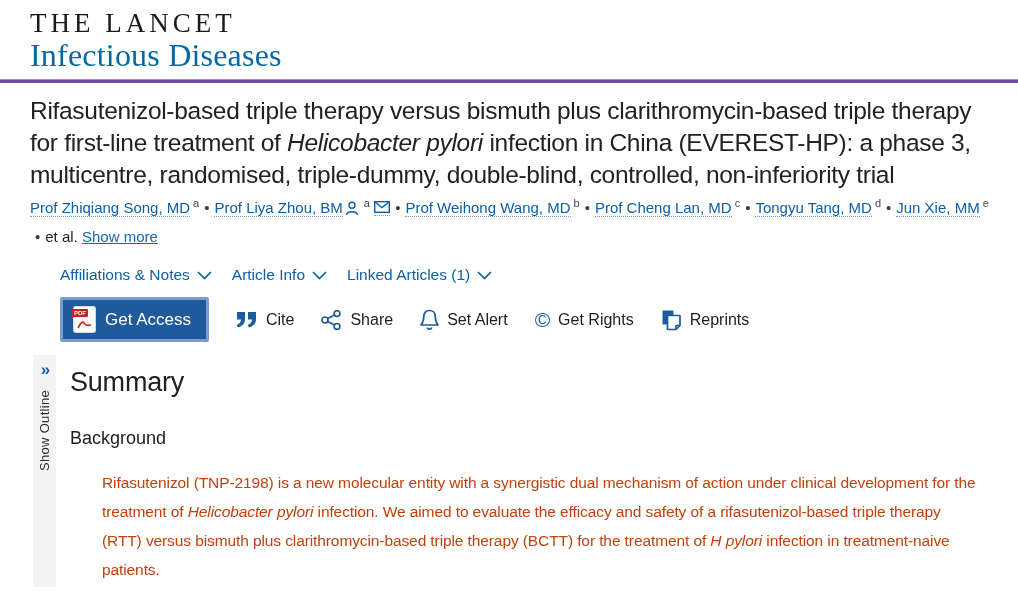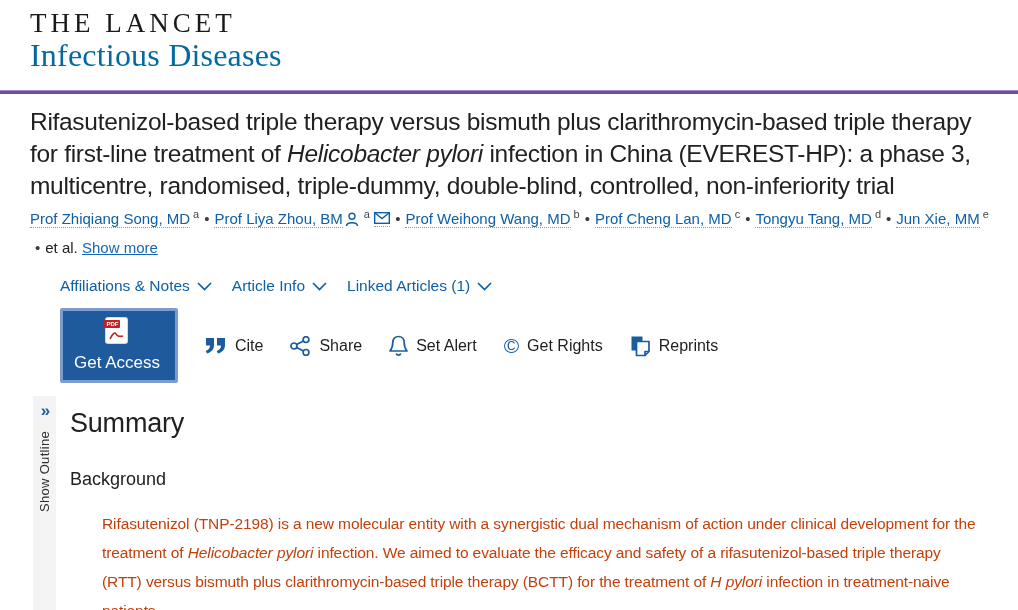--- a/index.html
+++ b/index.html
@@ -1,20 +1,20 @@
 <!DOCTYPE html>
 <html><head>
 <meta charset="utf-8">
 <style>
   * { margin: 0; padding: 0; box-sizing: border-box; }
   html, body { width: 1018px; height: 610px; overflow: hidden; background: #fff; }
   body { font-family: "Liberation Sans", sans-serif; color: #212121; position: relative; }
 
   
-  .masthead { padding: 9px 30px 16px 30px; }
+  .masthead { padding: 9px 30px 5px 30px; }
   .brand-title {
     font-family: "Liberation Serif", serif;
     font-size: 27px; letter-spacing: 4px; color: #1a1a1a; font-weight: 400; line-height: 1.05;
   }
   .brand-subtitle {
     font-size: 32px; color: #0369a1; font-weight: 400; line-height: 1.15; letter-spacing: 0.2px; font-family: Liberation Serif, serif;
   }
   .masthead-rule { height: 4px; background: #6b4f9e; border-top: 1px solid #a488c9; width: 100%; }
 
   
@@ -37,21 +37,21 @@
 
   
   .expanders { display: flex; gap: 20px; padding: 16px 30px 0 30px; font-size: 15.5px; }
   .expander { color: #0e5fa6; display: flex; align-items: center; gap: 7px; cursor: pointer; }
 
   
   .toolbar { display: flex; align-items: center; gap: 27px; padding: 13px 30px 0 30px; }
   .get-access-btn {
     background: #1e5a9c; border: 3px solid #7b9cd0; border-radius: 2px;
     color: #fff; font-size: 17px; display: flex; align-items: center; gap: 10px;
-    padding: 7px 15px 7px 11px; cursor: pointer; font-family: inherit; flex-direction: column;
+    padding: 7px 15px 7px 11px; cursor: pointer; font-family: inherit;
   }
   .pdf-icon { width: 21px; height: 25px; background: #fff; border-radius: 2px; position: relative; box-shadow: 0 0 0 1px #d9d9d9; }
   .pdf-band { position: absolute; top: 2px; left: -2px; background: #c32222; color: #fff;
     font-size: 6px; font-weight: bold; padding: 1px 2px; border-radius: 1px; line-height: 1; }
   .pdf-swoosh { position: absolute; bottom: 2px; left: 3px; }
   .tool-item { display: flex; align-items: center; gap: 8px; font-size: 16px; color: #1e1e1e; cursor: pointer; }
   .tool-item svg, .tool-item .glyph { flex: 0 0 auto; }
   .glyph-copyright { font-size: 21px; color: #1b5c9e; font-weight: 400; line-height: 1; }
 
   

